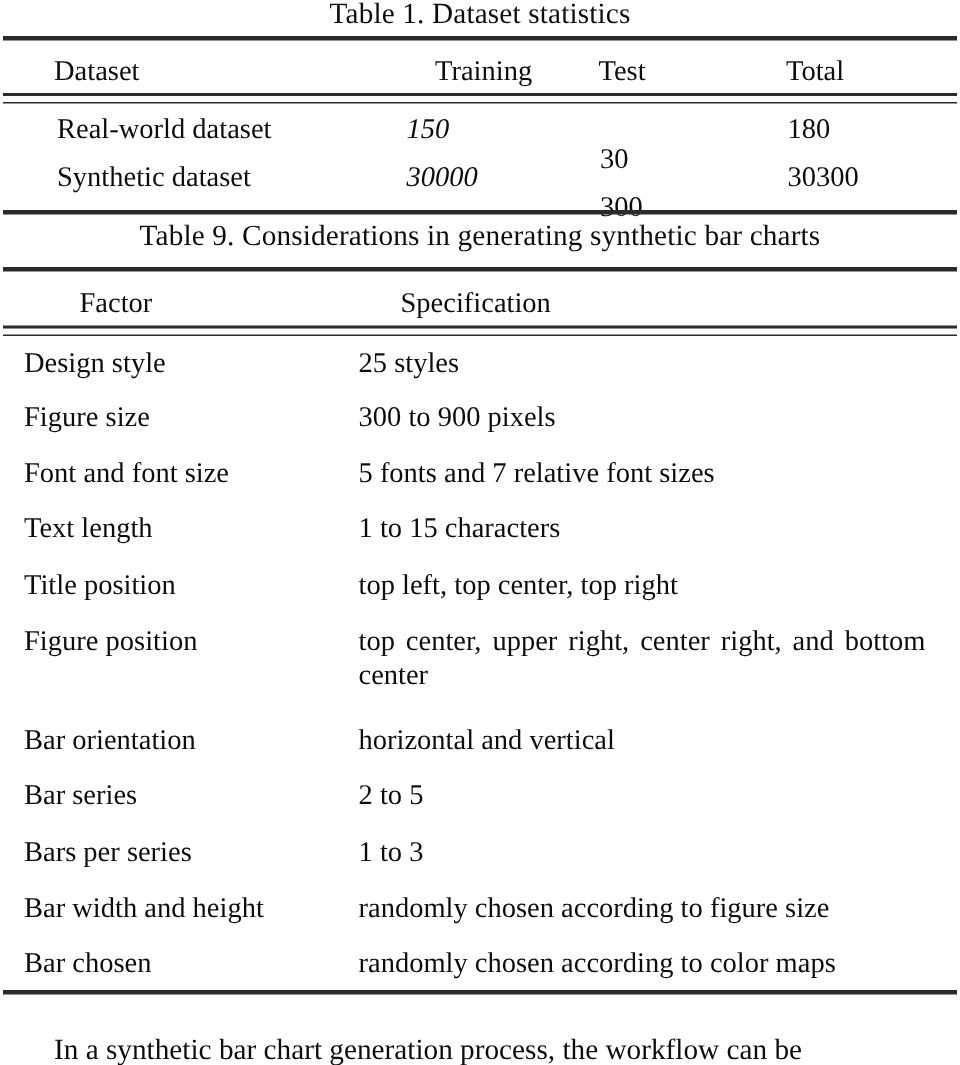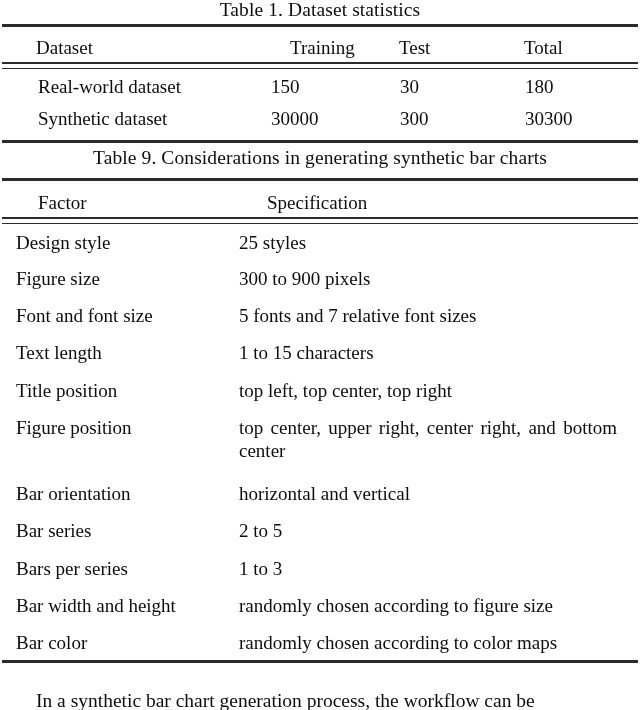--- a/index.html
+++ b/index.html
@@ -74,26 +74,26 @@
     line-height: 23px;
   }
 
   
   .t1-c0 { left: 36px; }
   .t1-c1 { left: 270px; margin-left: 20px; }
   .t1-c2 { left: 399px; }
   .t1-c3 { left: 524px; }
 
   .t1-b0 { left: 38px; }
-  .t1-b1 { left: 271px; }
-  .t1-b2 { left: 400px; }
+  .t1-b1 { left: 271px; font-style: italic; }
+  .t1-b2 { left: 400px; margin-top: 20px; }
   .t1-b3 { left: 525px; }
 
   
-  .t2-c0 { left: 38px; }
+  .t2-c0 { left: 53px; }
   .t2-c1 { left: 267px; }
 
   .t2-b0 { left: 16px; text-align: center; }
   .t2-b1 { left: 239px; width: 378px; }
 
   
   #body-paragraph {
     position: absolute;
     left: 6px;
     width: 628px;
@@ -194,21 +194,21 @@
     <span class="cell t2-b0">Bars per series</span>
     <span class="cell t2-b1">1 to 3</span>
   </div>
 
   <div class="row" style="top:594px;">
     <span class="cell t2-b0">Bar width and height</span>
     <span class="cell t2-b1">randomly chosen according to figure size</span>
   </div>
 
   <div class="row" style="top:631px;">
-    <span class="cell t2-b0">Bar color</span>
+    <span class="cell t2-b0">Bar chosen</span>
     <span class="cell t2-b1">randomly chosen according to color maps</span>
   </div>
 
   <div class="rule thick" style="top:660px;"></div>
 
   <p id="body-paragraph"><span>In a synthetic bar chart generation process, the workflow can be</span>
     
   </p>
 
 </div>

